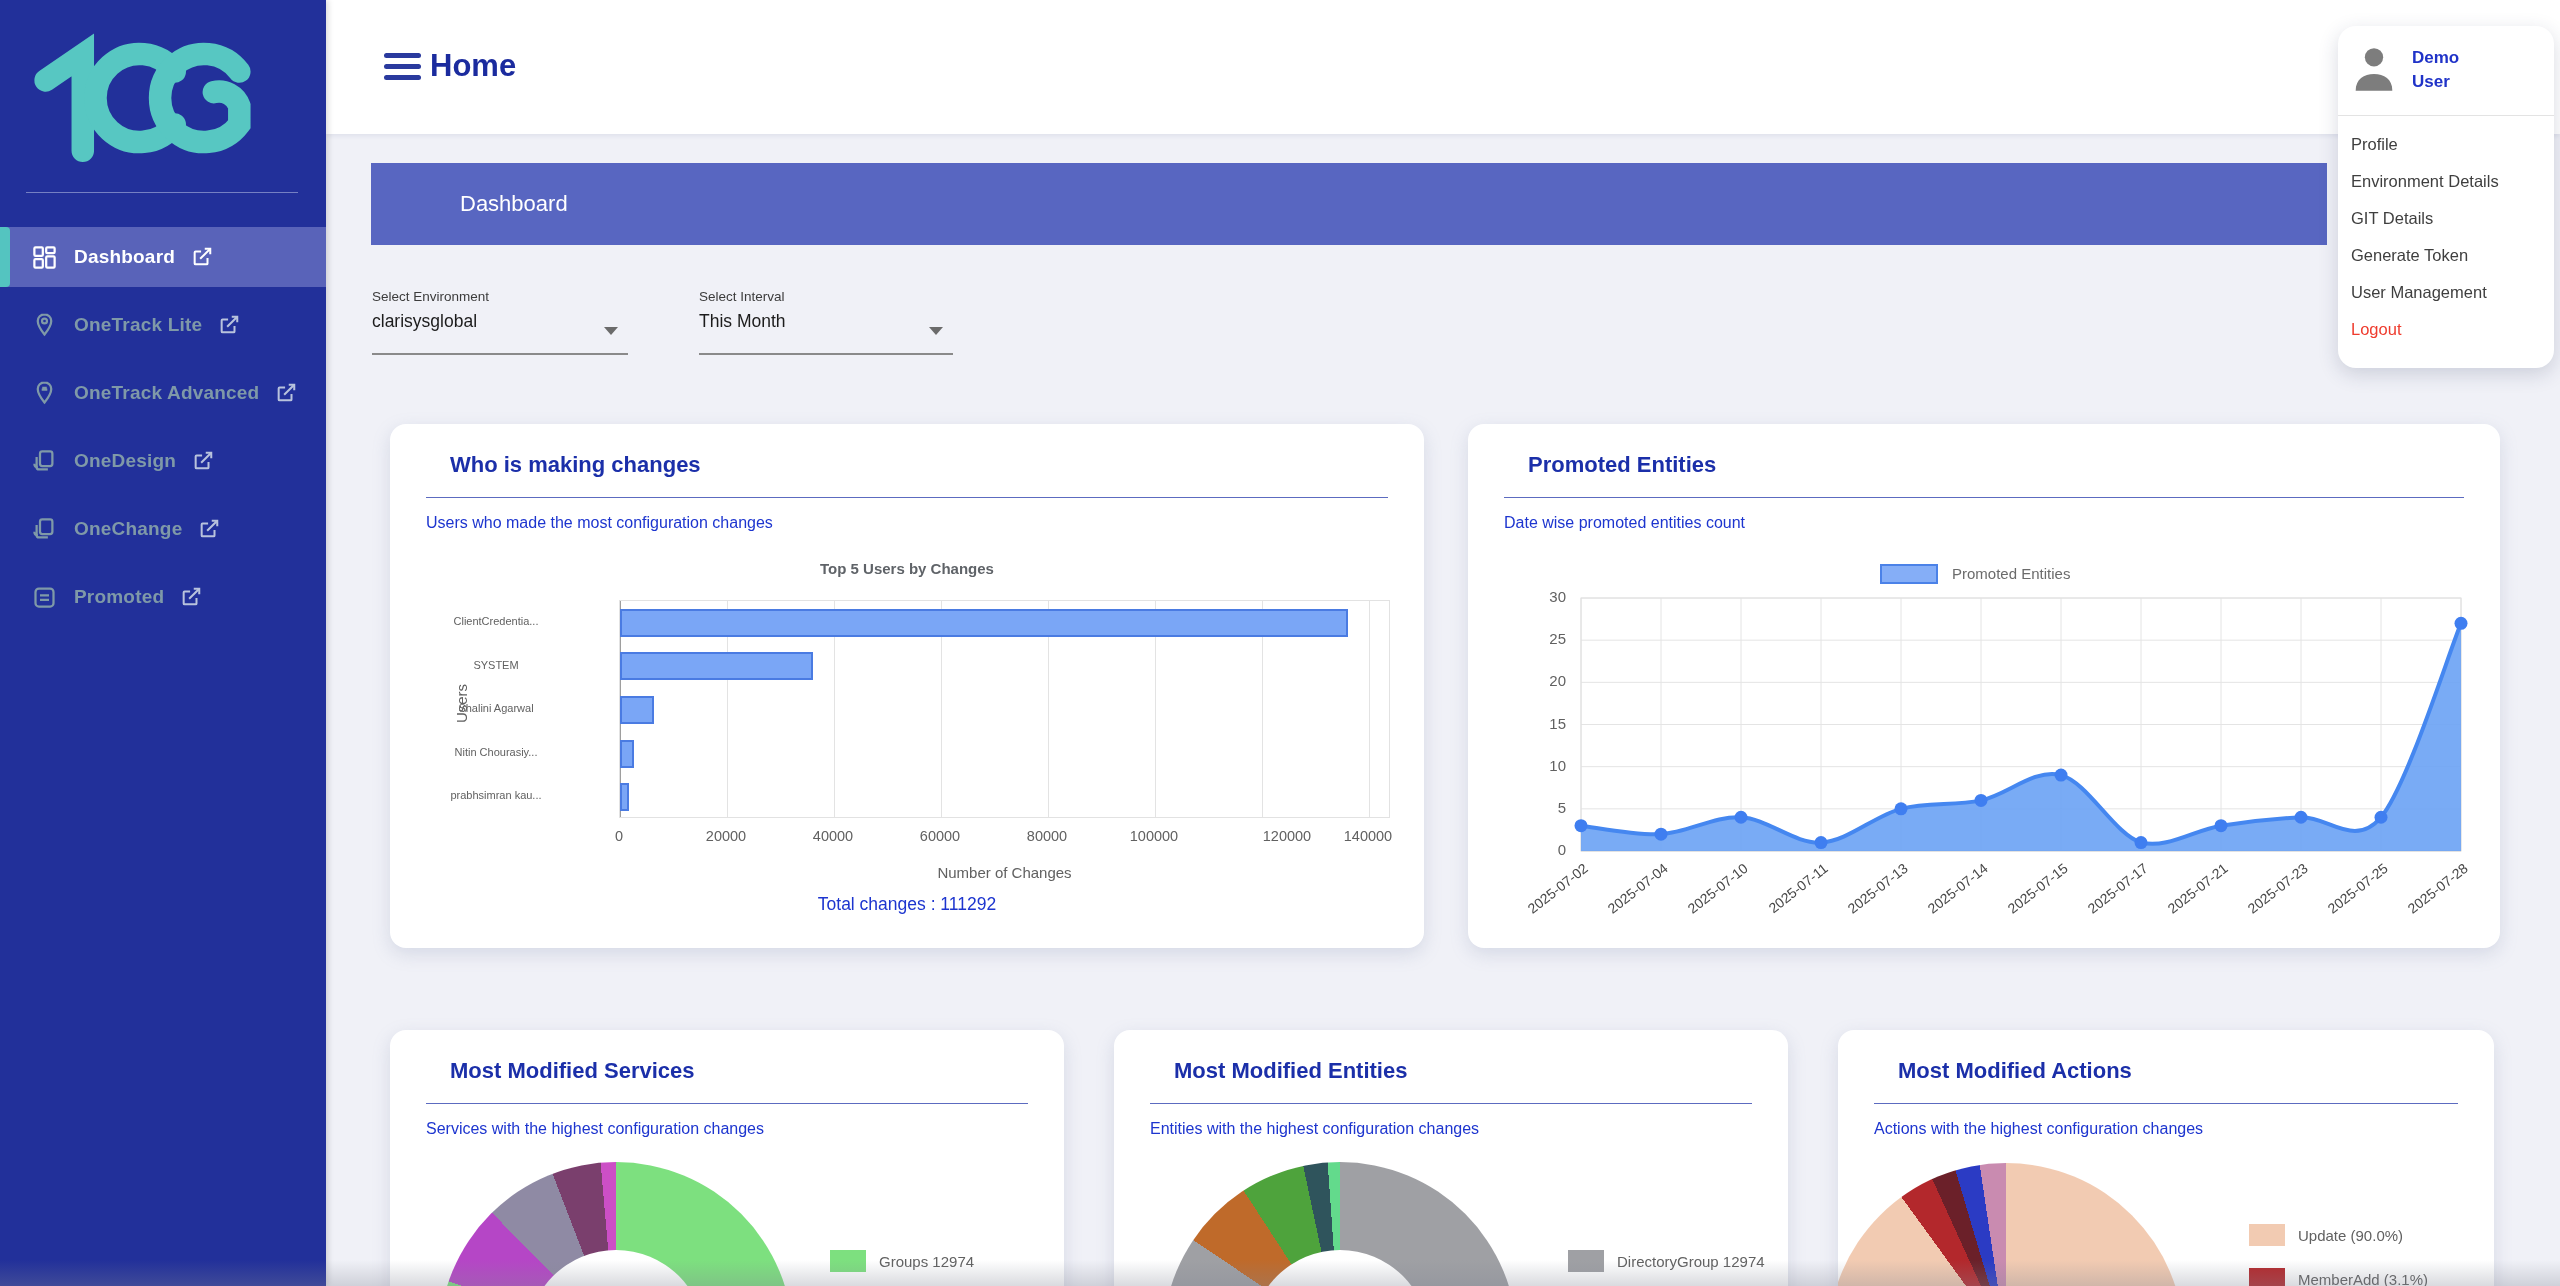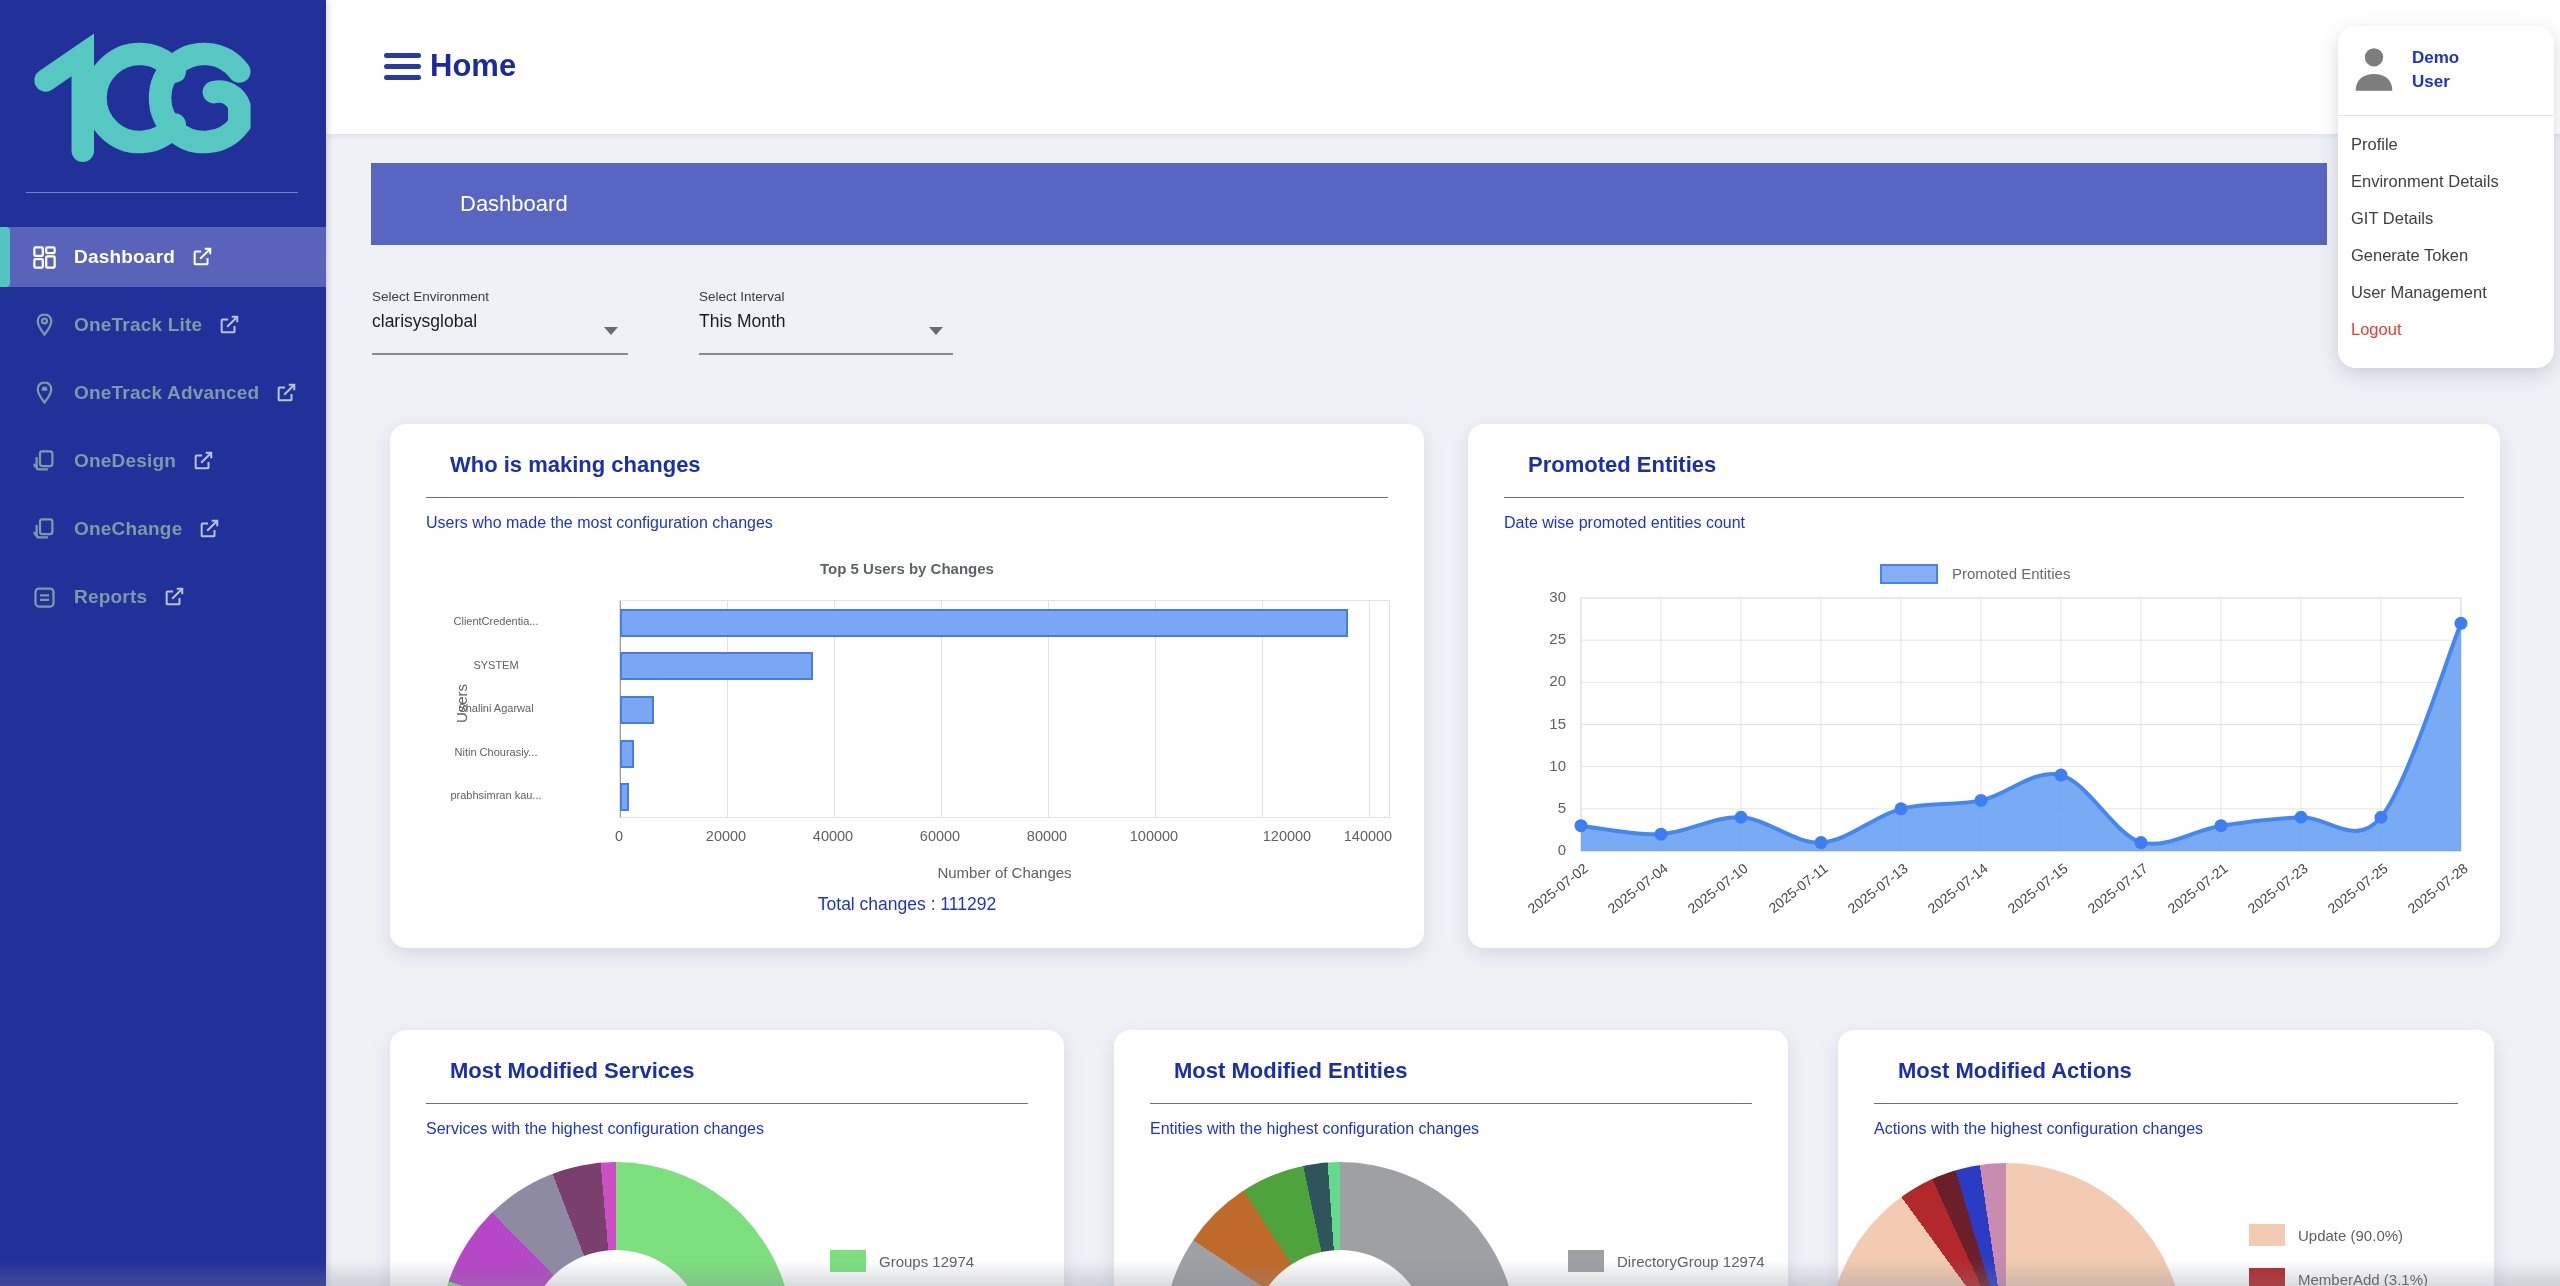--- a/index.html
+++ b/index.html
@@ -195,21 +195,21 @@
             <path d="M10 14 21 3"></path>
         </svg>
       </div>
 
       <div class="nav-item">
 
         <svg class="nav-icon" viewBox="0 0 24 24" fill="none" stroke="currentColor" stroke-width="2">
           <rect x="4" y="4" width="16" height="16" rx="3"></rect>
             <path d="M8 10h8M8 14h8"></path>
         </svg>
-        <span class="nav-label">Reports</span>
+        <span class="nav-label">Promoted</span>
         <svg class="ext-icon" viewBox="0 0 24 24" fill="none" stroke="currentColor" stroke-width="2.2">
           <path d="M18 13v6a1 1 0 0 1-1 1H5a1 1 0 0 1-1-1V7a1 1 0 0 1 1-1h6"></path>
             <path d="M15 3h6v6"></path>
             <path d="M10 14 21 3"></path>
         </svg>
       </div>
 
     </div>
   </div>
 

